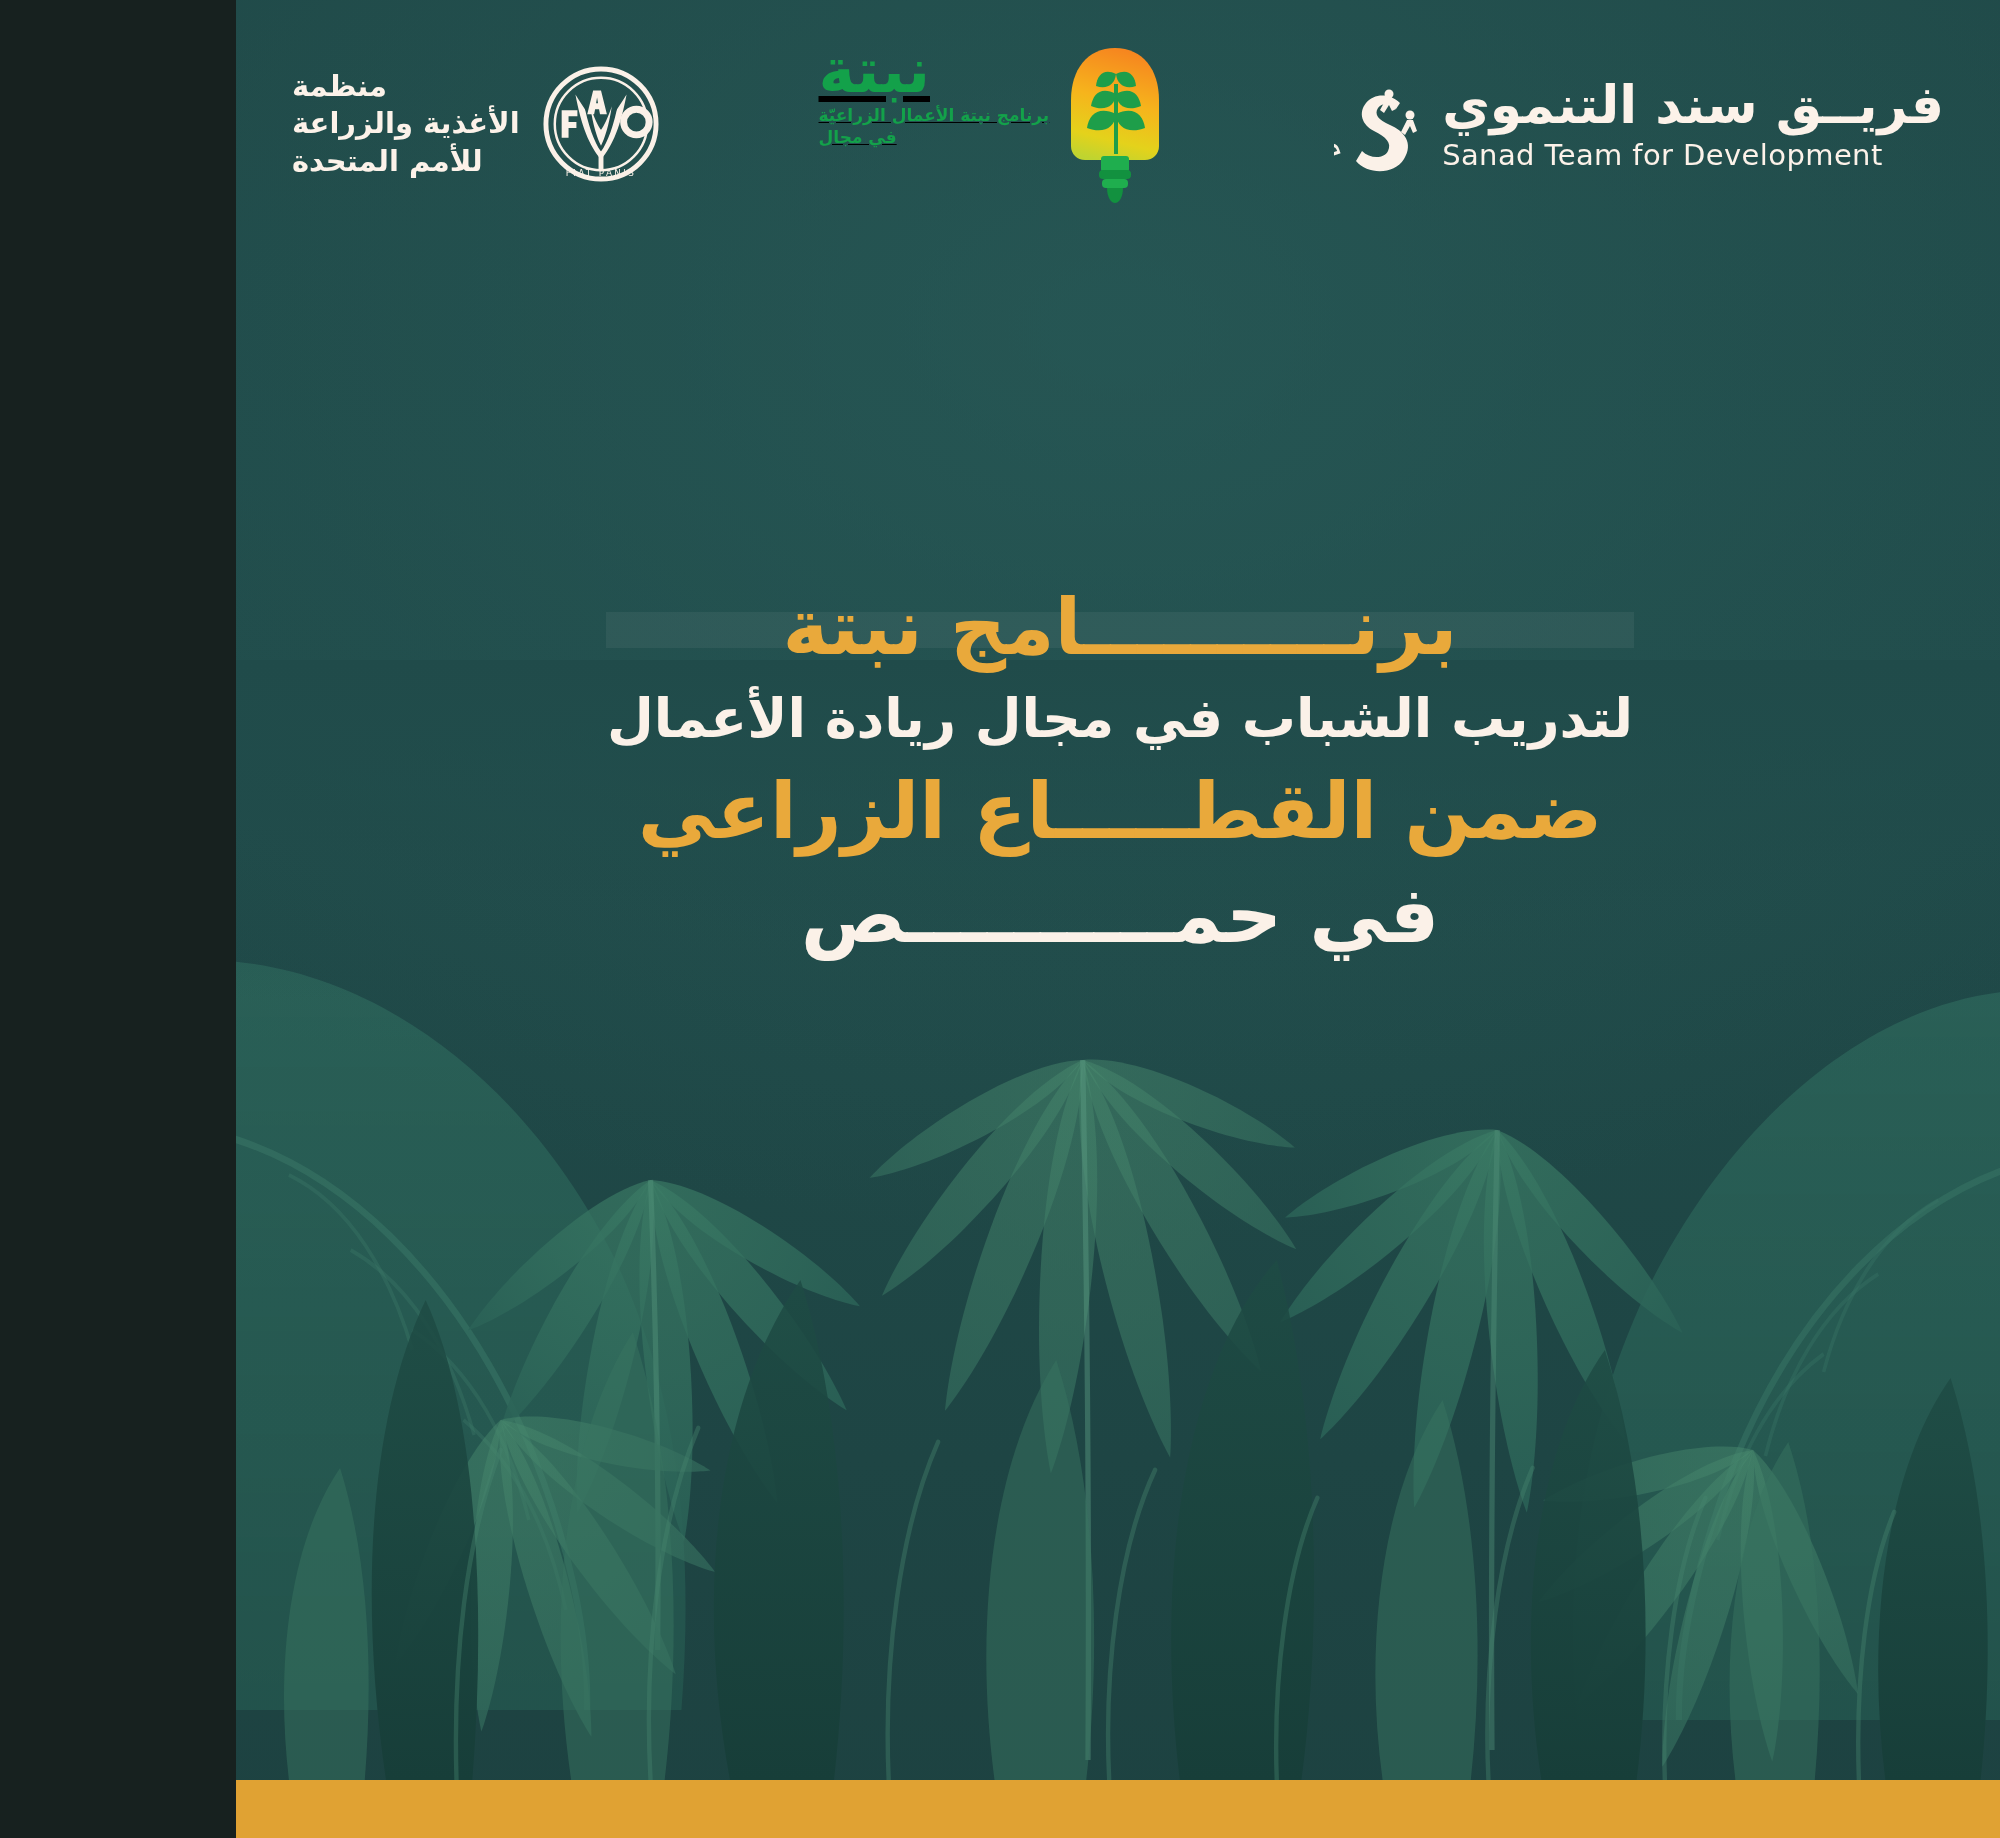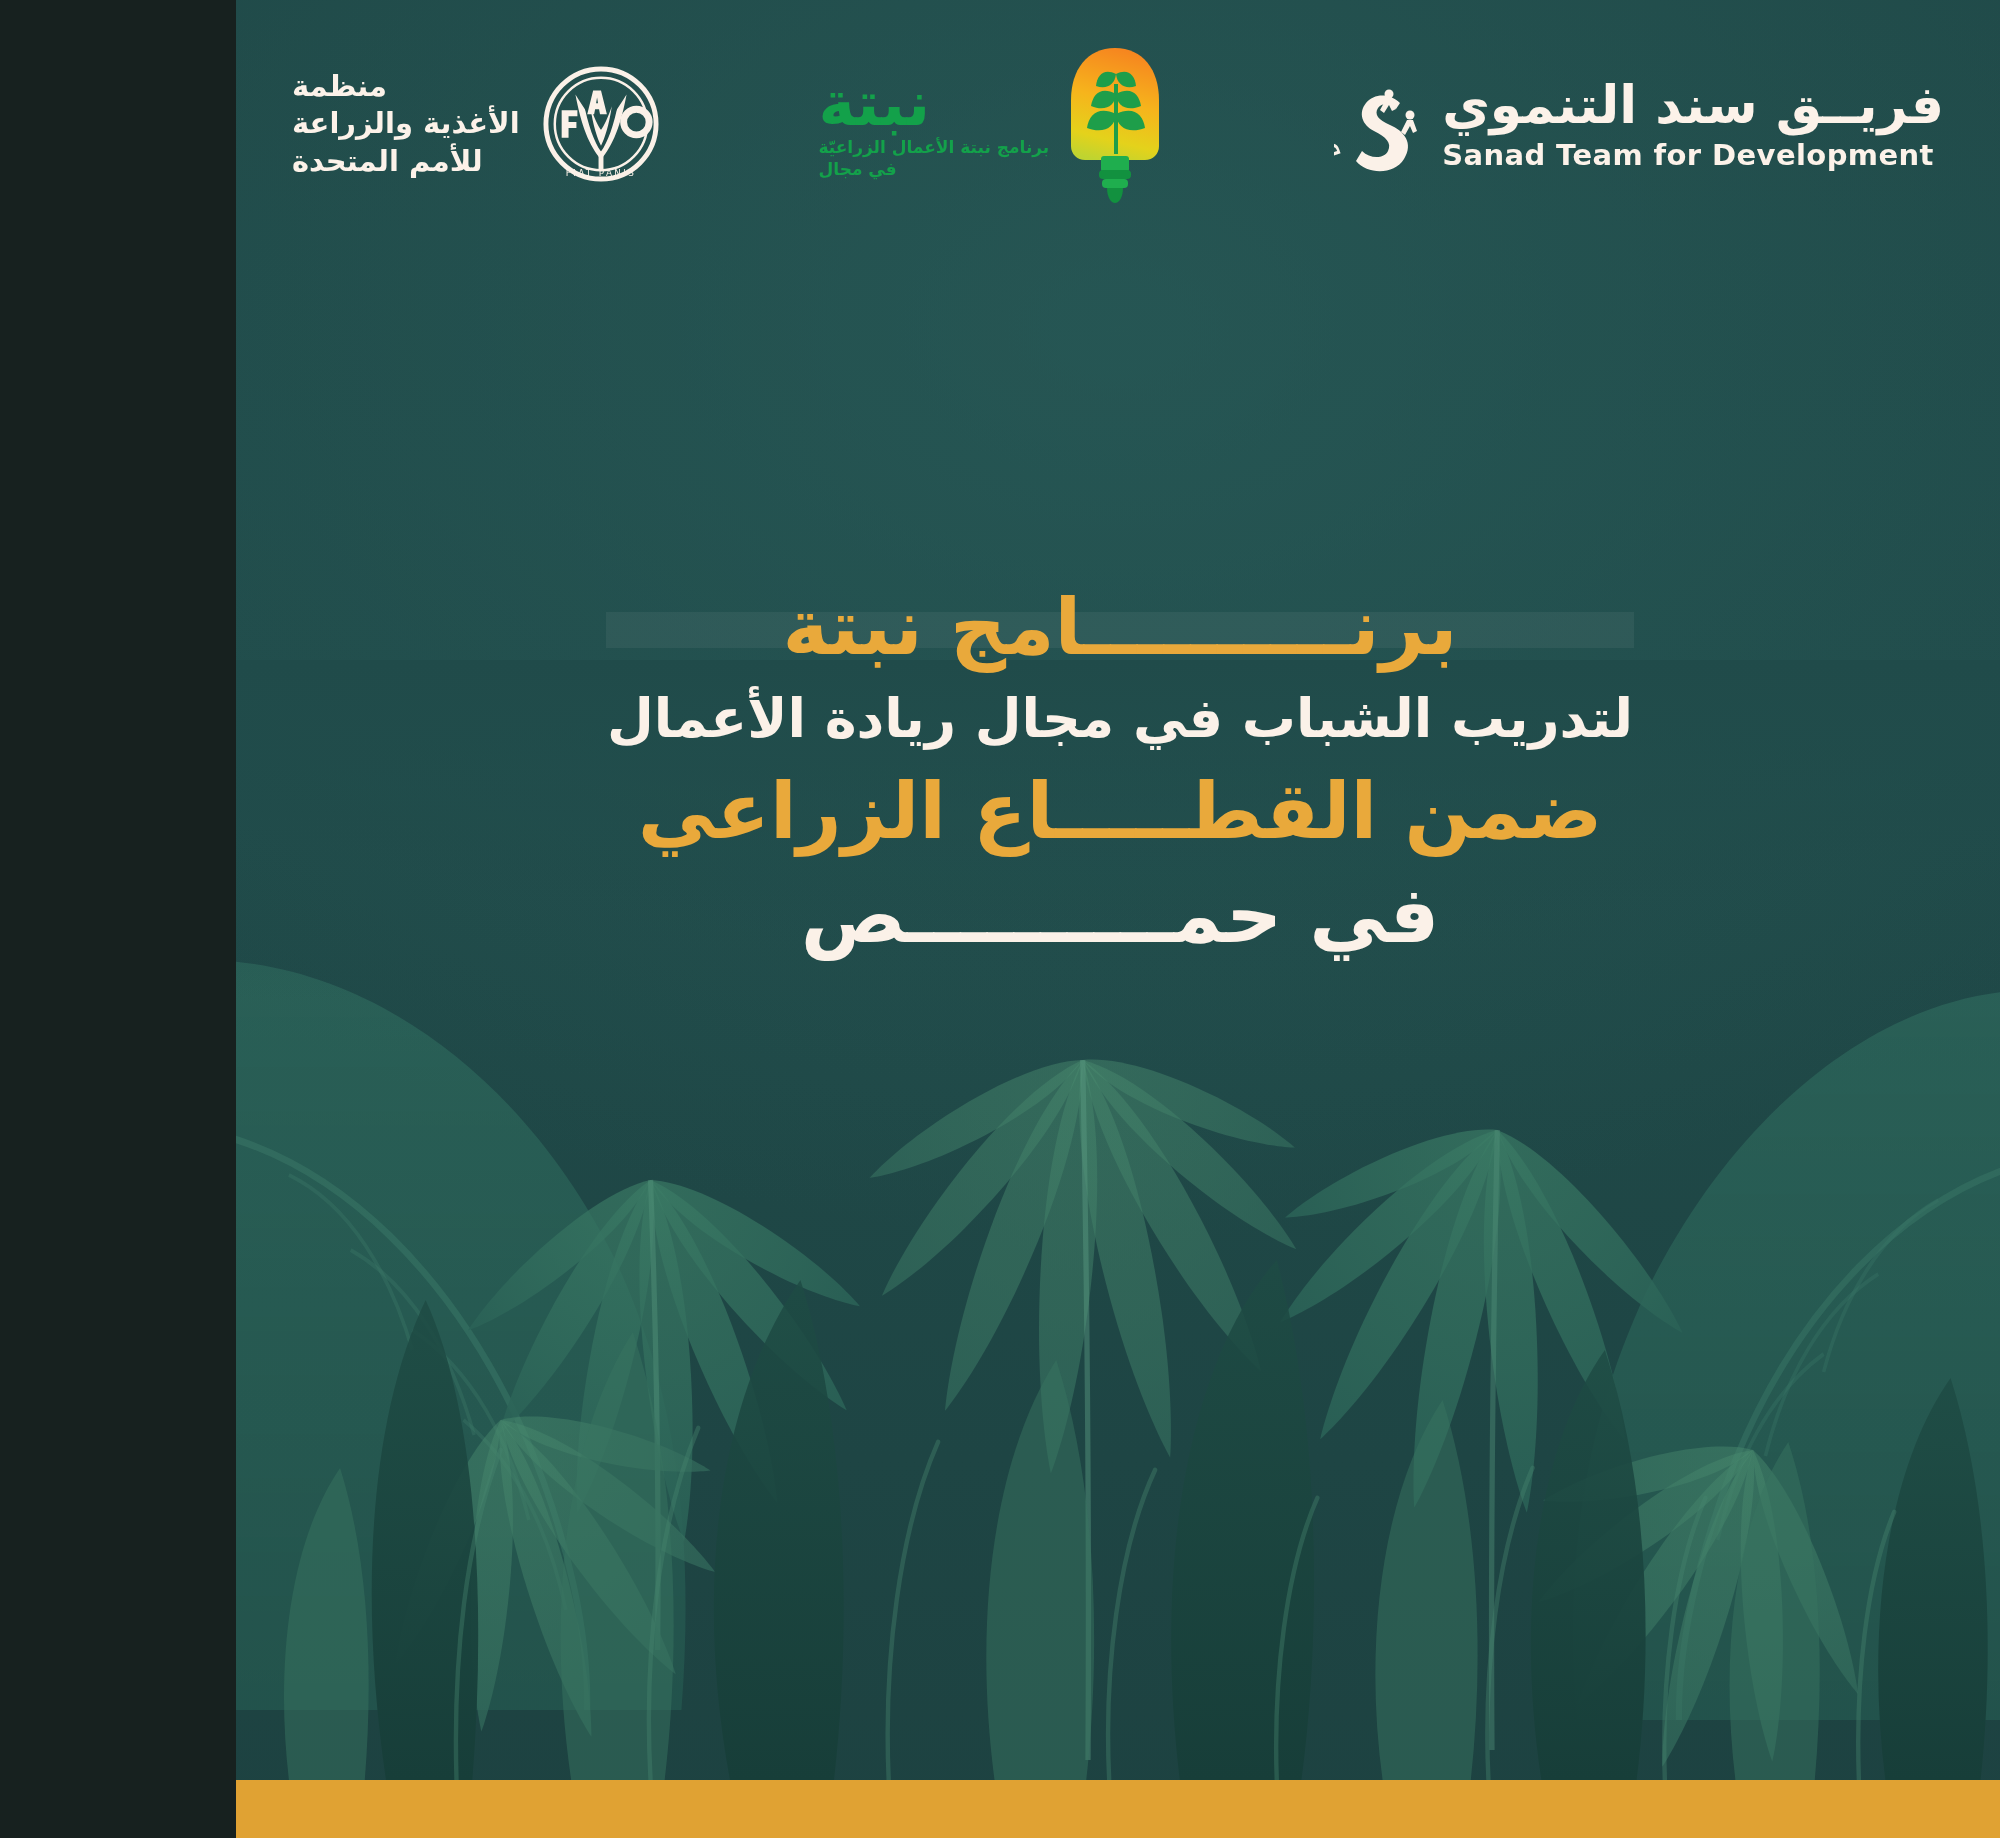--- a/index.html
+++ b/index.html
@@ -73,35 +73,36 @@
     color:#FCF2E9;
     font-size:52px;
     font-weight:700;
     letter-spacing:0px;
     direction:rtl;
     white-space:nowrap;
   }
   .sanad-en{
     color:#FCF2E9;
     font-size:29px;
-    font-weight:700;
+    font-weight:400;
     direction:ltr;
     margin-top:10px;
     letter-spacing:0.4px;
     white-space:nowrap;
   }
 
   
   .nabta{
     order:2;
     display:flex;
     flex-direction:row-reverse;
-    align-items:center;
+    align-items:flex-start;
     gap:6px;
     margin-top:6px;
+    text-decoration:underline;
   }
   .nabta-bulb{width:120px;height:170px;flex:0 0 auto;}
   .nabta-words{display:flex;flex-direction:column;align-items:flex-end;direction:rtl;}
   .nabta-name{
     color:#13A14A;
     font-size:62px;
     font-weight:800;
     line-height:0.95;
     letter-spacing:-1px;
   }

